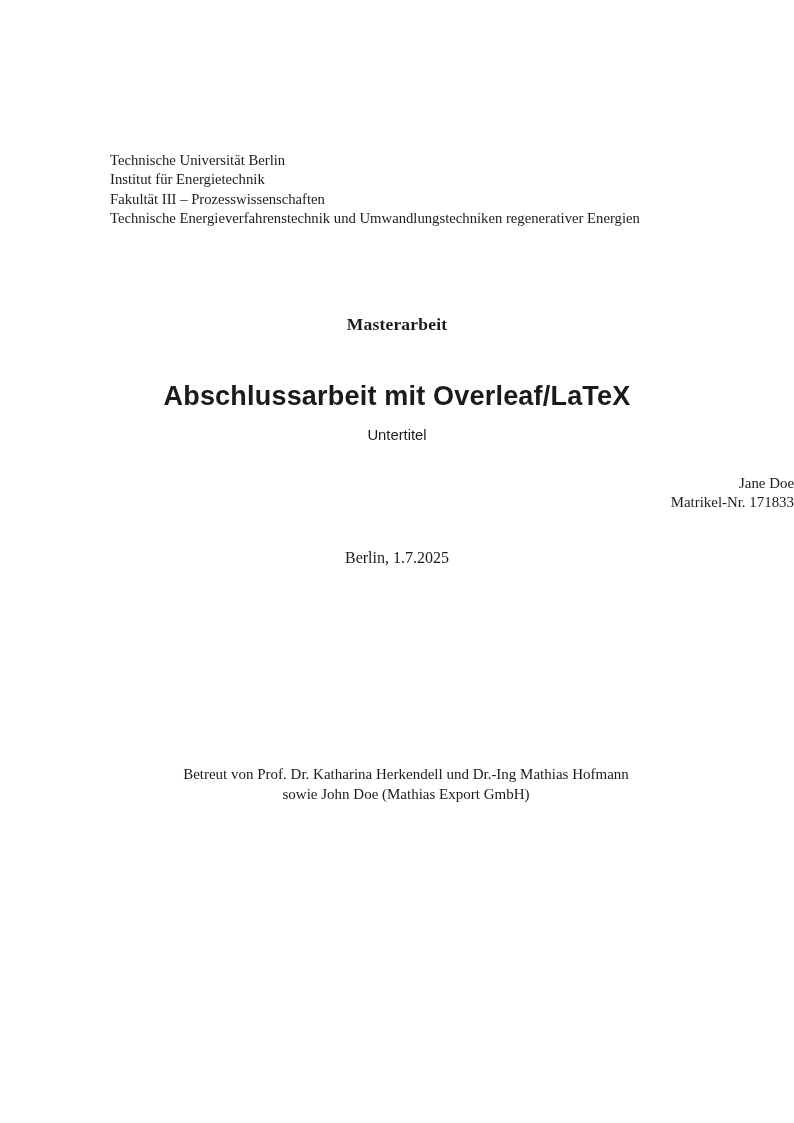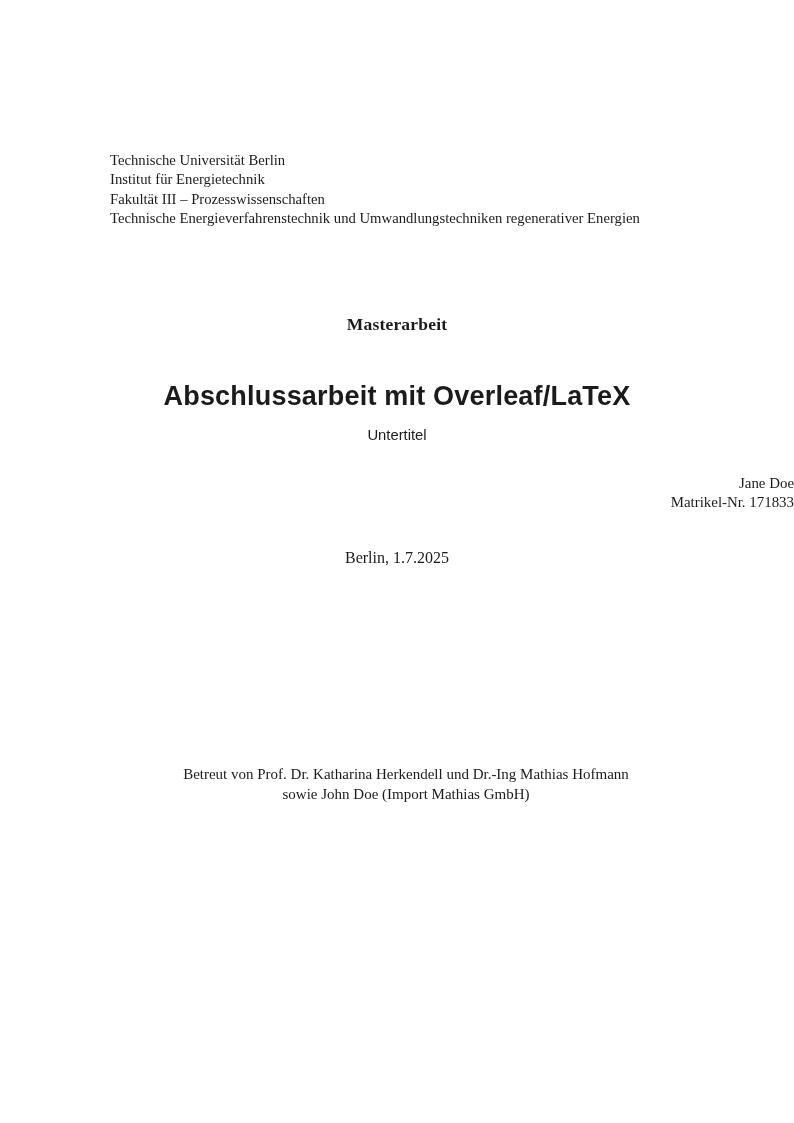--- a/index.html
+++ b/index.html
@@ -122,16 +122,16 @@
 
   <div class="author-block">
     <div>Jane Doe</div>
     <div>Matrikel-Nr. 171833</div>
   </div>
 
   <div class="place-date">Berlin, 1.7.2025</div>
 
   <div class="supervisors">
     <div>Betreut von Prof. Dr. Katharina Herkendell und Dr.-Ing Mathias Hofmann</div>
-    <div>sowie John Doe (Import Mathias GmbH)</div>
+    <div>sowie John Doe (Mathias Export GmbH)</div>
   </div>
 
 </div>
 
 </body></html>

